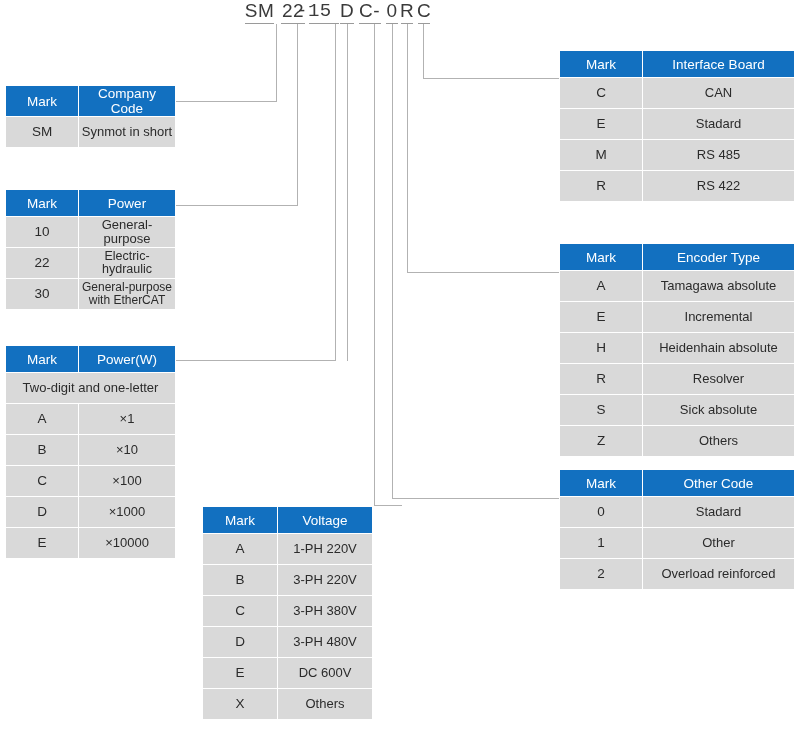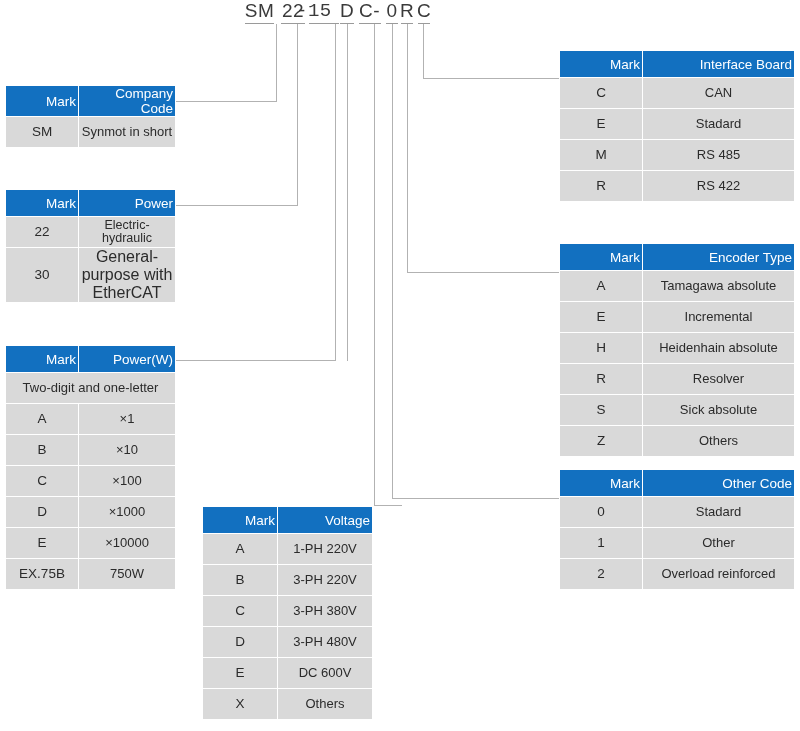--- a/index.html
+++ b/index.html
@@ -64,37 +64,37 @@
     border-spacing: 1px;
     width: 100%;
     table-layout: fixed;
   }
   .code-table th {
     background: #1270c0;
     color: #ffffff;
     font-weight: normal;
     font-size: 13.5px;
     height: 26px;
-    text-align: right;
+    text-align: center;
     padding: 0 2px;
   }
   .code-table td {
     background: #d9d9d9;
     color: #2b2b2b;
     font-size: 13px;
     height: 30px;
     text-align: center;
     padding: 0 2px;
     line-height: 1.08;
   }
   .code-table td.wide-note {
     font-size: 13px;
   }
   .code-table td.two-line {
-    font-size: 16px;
+    font-size: 12px;
     line-height: 1.12;
   }
   .code-table td.mark-col {
     font-size: 13.5px;
   }
 </style>
 </head>
 <body>
 
 <div id="model-code">
@@ -160,20 +160,24 @@
 <div class="code-table" style="left:5px;top:189px;width:171px;">
   <table>
     <thead>
       <tr>
         <th style="width:68px;">Mark</th>
         <th>Power</th>
       </tr>
     </thead>
     <tbody>
       <tr>
+        <td class="mark-col">10</td>
+        <td>General-purpose</td>
+      </tr>
+      <tr>
         <td class="mark-col">22</td>
         <td style="font-size:12.5px;">Electric-hydraulic</td>
       </tr>
       <tr>
         <td class="mark-col">30</td>
         <td class="two-line">General-purpose with EtherCAT</td>
       </tr>
     </tbody>
   </table>
 </div>
@@ -203,24 +207,20 @@
         <td>×100</td>
       </tr>
       <tr>
         <td class="mark-col">D</td>
         <td>×1000</td>
       </tr>
       <tr>
         <td class="mark-col">E</td>
         <td>×10000</td>
       </tr>
-      <tr>
-        <td class="mark-col">EX.75B</td>
-        <td>750W</td>
-      </tr>
     </tbody>
   </table>
 </div>
 
 <div class="code-table" style="left:202px;top:506px;width:171px;">
   <table>
     <thead>
       <tr>
         <th style="width:70px;">Mark</th>
         <th>Voltage</th>

